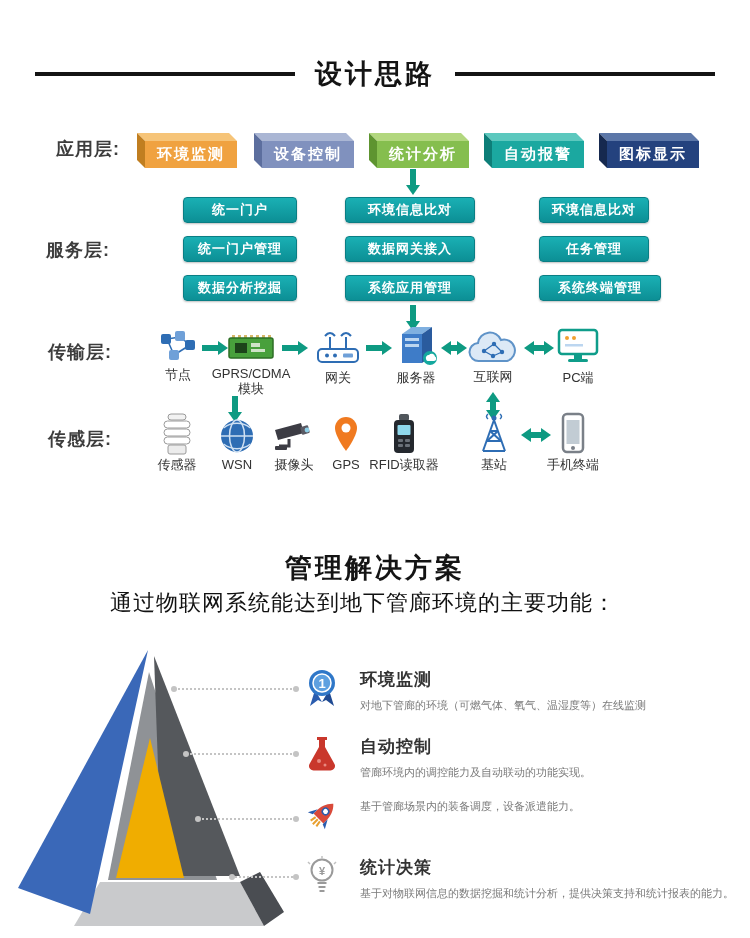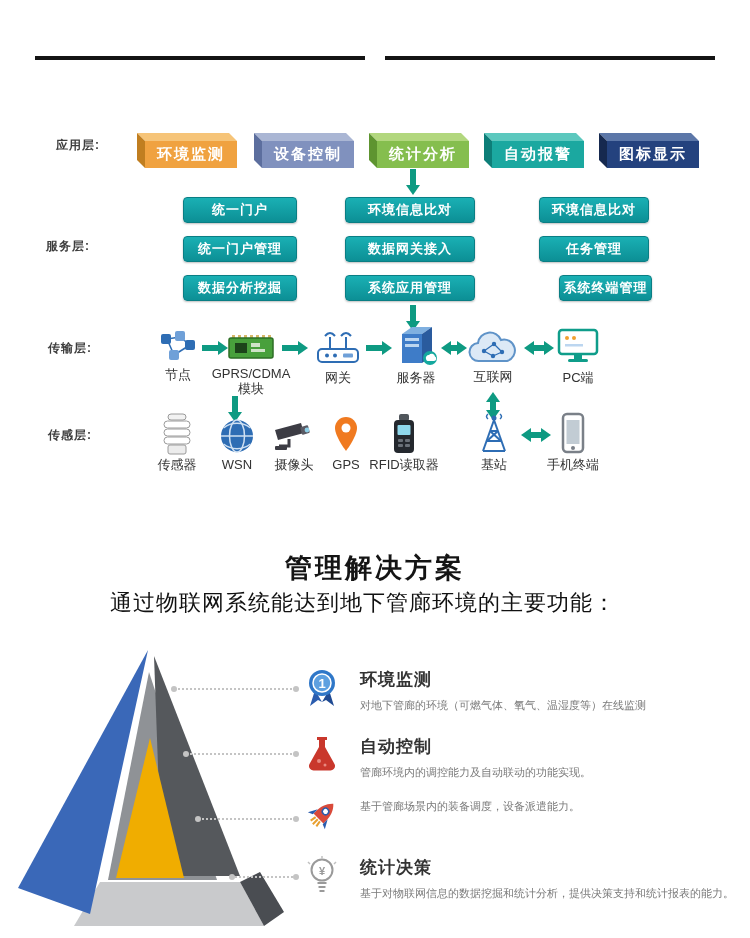--- a/index.html
+++ b/index.html
@@ -5,21 +5,21 @@
   *{margin:0;padding:0;box-sizing:border-box;}
   html,body{background:#fff;}
   body{font-family:"Liberation Sans","DejaVu Sans",sans-serif;}
   .canvas{position:relative;width:750px;height:938px;margin:0 auto;background:#fff;overflow:hidden;}
 
   
   .sec-title{position:absolute;left:35px;width:680px;display:flex;align-items:center;gap:20px;}
   .sec-title .line{flex:1;height:4px;background:#141414;}
   .sec-title .t{font-size:27px;font-weight:bold;color:#141414;letter-spacing:3px;white-space:nowrap;}
 
-  .layer-label{position:absolute;font-size:12px;font-weight:bold;color:#3d3d3d;letter-spacing:1px;white-space:nowrap;}
+  .layer-label{position:absolute;font-size:18px;font-weight:bold;color:#3d3d3d;letter-spacing:1px;white-space:nowrap;}
 
   
   .box3d{position:absolute;width:92px;height:27px;background:var(--main);display:flex;align-items:center;justify-content:center;
          color:#fff;font-weight:bold;font-size:15px;letter-spacing:2px;}
   .box3d::before{content:"";position:absolute;left:0;top:-8px;width:100%;height:8px;background:var(--topf);
          transform:skewX(45deg);transform-origin:bottom left;}
   .box3d::after{content:"";position:absolute;left:-8px;top:0;width:8px;height:100%;background:var(--side);
          transform:skewY(45deg);transform-origin:top right;}
 
   
@@ -60,20 +60,21 @@
   .f-title{font-size:17px;font-weight:bold;color:#333;margin-bottom:6px;letter-spacing:1px;}
   .f-desc{font-size:11px;color:#7a7a7a;line-height:1.55;}
 </style>
 </head>
 <body>
 
 <div class="canvas">
 
   <div class="sec-title" style="top:56px;">
     <span class="line"></span>
+    <span class="t">设计思路</span>
     <span class="line"></span>
   </div>
 
   <div class="layer-label" style="left:56px;top:137px;">应用层:</div>
   <div class="box3d" style="left:145px;top:141px;--main:#f0a240;--topf:#f6c478;--side:#c07e20;">
     <span>环境监测</span>
   </div>
   <div class="box3d" style="left:262px;top:141px;--main:#8091be;--topf:#aab6d4;--side:#5c6e9e;">
     <span>设备控制</span>
   </div>
@@ -94,21 +95,21 @@
 
   <div class="layer-label" style="left:46px;top:238px;">服务层:</div>
   <div class="sbtn" style="left:183px;top:197px;width:114px;">统一门户</div>
   <div class="sbtn" style="left:345px;top:197px;width:130px;">环境信息比对</div>
   <div class="sbtn" style="left:183px;top:236px;width:114px;">统一门户管理</div>
   <div class="sbtn" style="left:539px;top:197px;width:110px;">环境信息比对</div>
   <div class="sbtn" style="left:345px;top:236px;width:130px;">数据网关接入</div>
   <div class="sbtn" style="left:539px;top:236px;width:110px;">任务管理</div>
   <div class="sbtn" style="left:183px;top:275px;width:114px;">数据分析挖掘</div>
   <div class="sbtn" style="left:345px;top:275px;width:130px;">系统应用管理</div>
-  <div class="sbtn" style="left:559px;top:275px;width:93px;">系统终端管理</div>
+  <div class="sbtn" style="left:539px;top:275px;width:122px;">系统终端管理</div>
 
   <div class="ar ar-d" style="left:406px;top:305px;height:26px;">
       <i class="s"></i>
       <i class="h"></i>
     </div>
 
   <div class="layer-label" style="left:48px;top:340px;">传输层:</div>
 
   <svg class="icon" style="left:158px;top:331px;" width="40" height="34" viewBox="0 0 40 34">
     <g stroke="#2e6db4" stroke-width="1.6">

